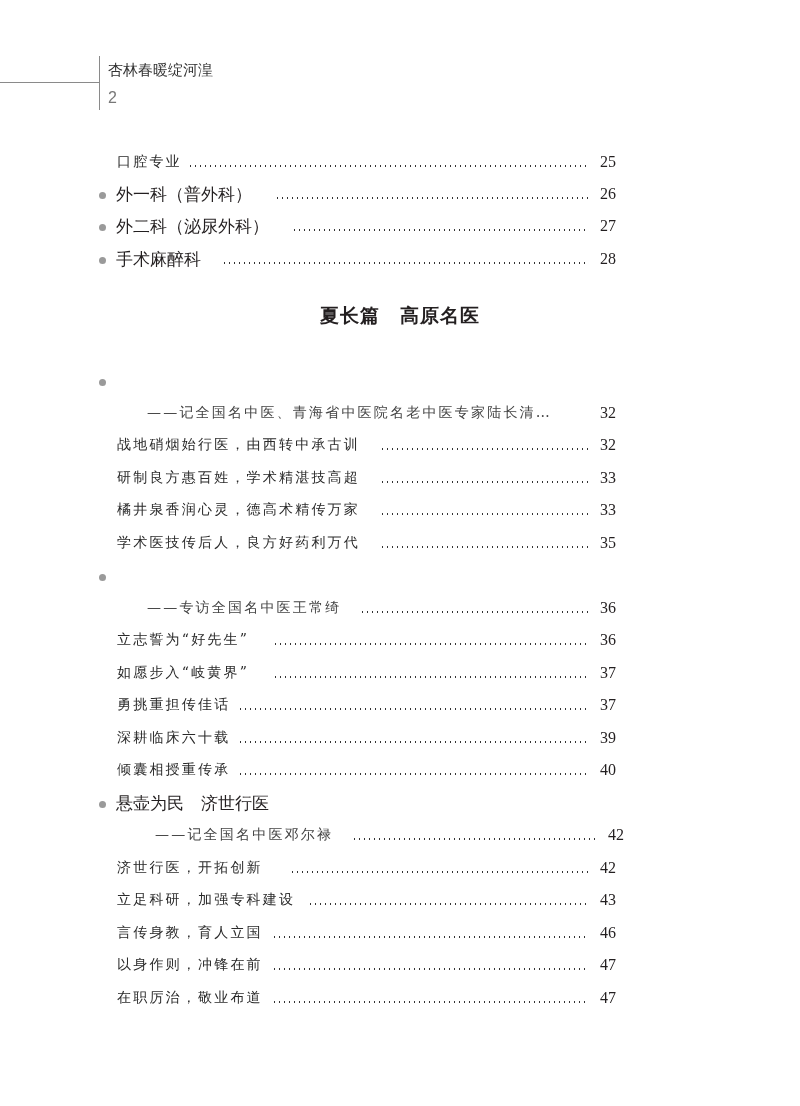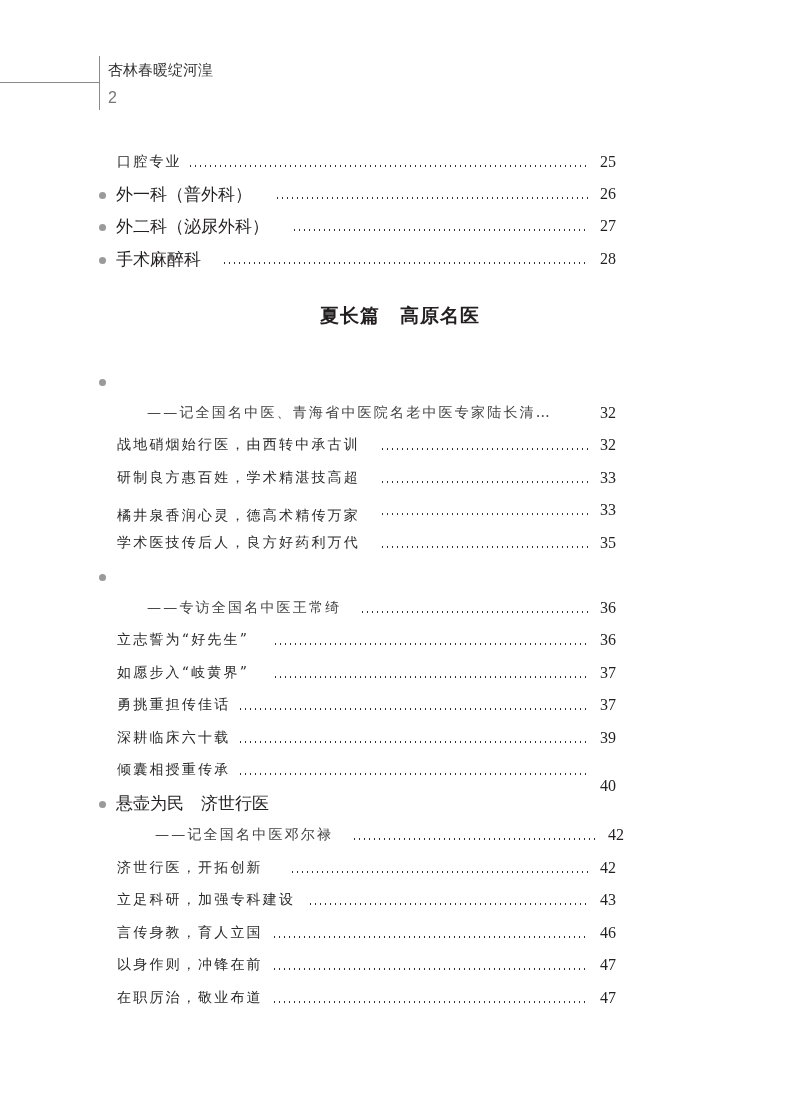--- a/index.html
+++ b/index.html
@@ -72,21 +72,21 @@
       <span class="label lbl-sub" style="top: 3px;">战地硝烟始行医，由西转中承古训</span>
       <span class="dots" style="left: 380px; width: 208px;"></span>
       <span class="pnum" style="top: 3px;">32</span>
     </div>
     <div class="toc-row" style="top: 466px;">
       <span class="label lbl-sub" style="top: 3px;">研制良方惠百姓，学术精湛技高超</span>
       <span class="dots" style="left: 380px; width: 208px;"></span>
       <span class="pnum" style="top: 3px;">33</span>
     </div>
     <div class="toc-row" style="top: 498px;">
-      <span class="label lbl-sub" style="top: 9px;">橘井泉香润心灵，德高术精传万家</span>
+      <span class="label lbl-sub" style="top: 3px;">橘井泉香润心灵，德高术精传万家</span>
       <span class="dots" style="left: 380px; width: 208px;"></span>
       <span class="pnum" style="top: 3px;">33</span>
     </div>
     <div class="toc-row" style="top: 531px;">
       <span class="label lbl-sub" style="top: 3px;">学术医技传后人，良方好药利万代</span>
       <span class="dots" style="left: 380px; width: 208px;"></span>
       <span class="pnum" style="top: 3px;">35</span>
     </div>
     <div class="toc-row" style="top: 564px;">
       <span class="bullet" style="top: 10px;"></span>
@@ -112,21 +112,21 @@
       <span class="pnum" style="top: 3px;">37</span>
     </div>
     <div class="toc-row" style="top: 726px;">
       <span class="label lbl-sub" style="top: 3px;">深耕临床六十载</span>
       <span class="dots" style="left: 238px; width: 350px;"></span>
       <span class="pnum" style="top: 3px;">39</span>
     </div>
     <div class="toc-row" style="top: 758px;">
       <span class="label lbl-sub" style="top: 3px;">倾囊相授重传承</span>
       <span class="dots" style="left: 238px; width: 350px;"></span>
-      <span class="pnum" style="top: 3px; margin-top: 16px;">40</span>
+      <span class="pnum" style="top: 3px;">40</span>
     </div>
     <div class="toc-row" style="top: 791px;">
       <span class="bullet" style="top: 10px;"></span>
       <span class="label lbl-main" style="top: 1px;">悬壶为民　济世行医</span>
     </div>
     <div class="toc-row" style="top: 823px; margin-left: 8px;">
       <span class="label lbl-note" style="top: 3px;">——记全国名中医邓尔禄</span>
       <span class="dots" style="left: 344px; width: 244px;"></span>
       <span class="pnum" style="top: 3px;">42</span>
     </div>

